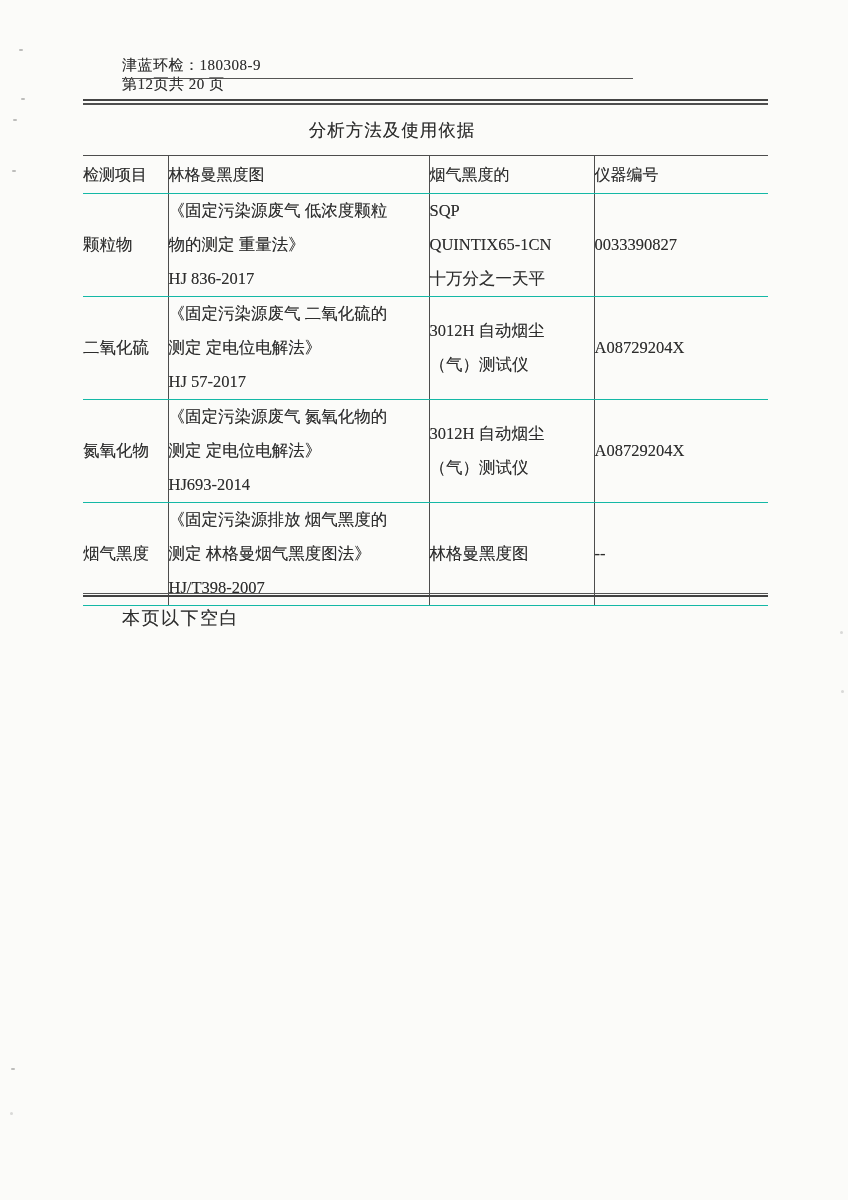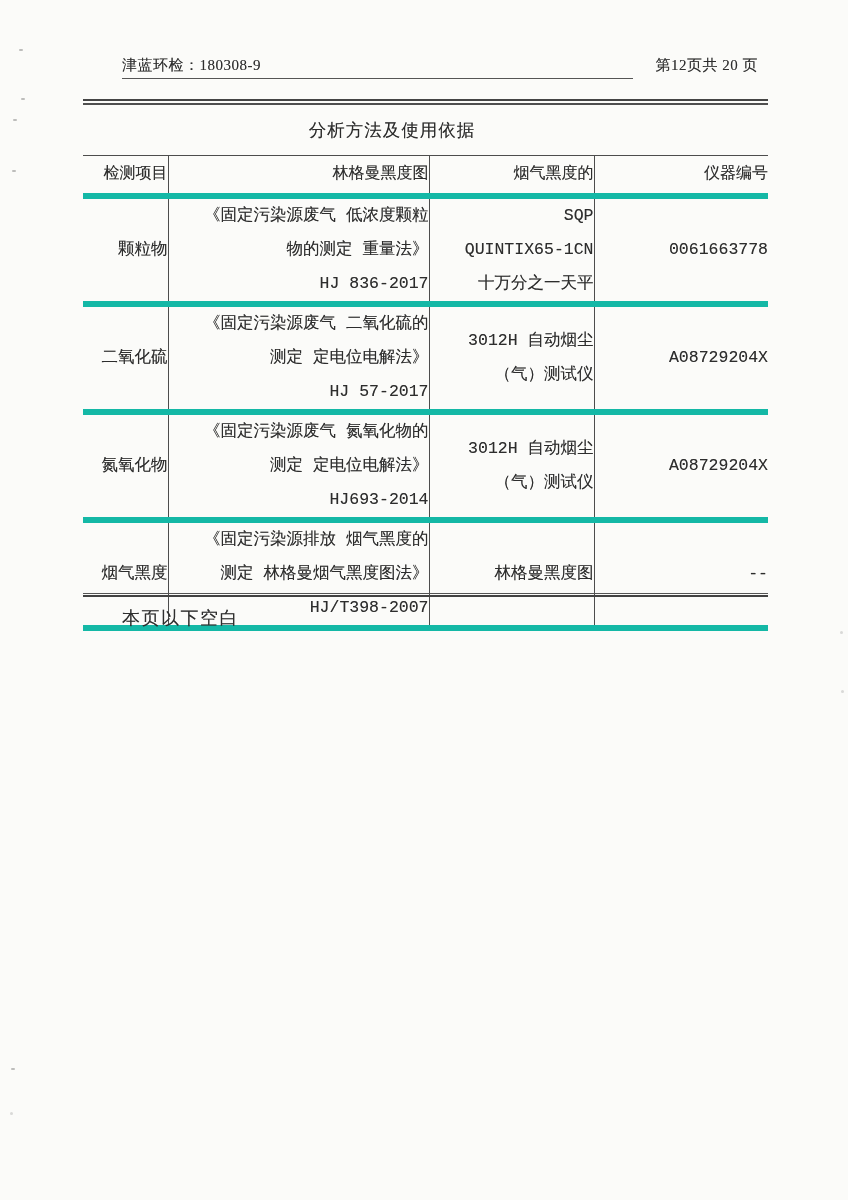--- a/index.html
+++ b/index.html
@@ -12,21 +12,21 @@
     overflow:hidden;
   }
   .page{
     position:absolute;inset:0;
     text-shadow:0 0 0.6px rgba(50,50,50,0.45);
   }
   
   .header{
     position:absolute;top:56px;left:122px;right:90px;
     display:flex;justify-content:space-between;align-items:baseline;
-    font-size:15px;letter-spacing:0.5px;
+    font-size:15px;letter-spacing:0.5px;flex-direction:column;
   }
   .header-rule{
     position:absolute;top:78px;left:122px;width:511px;height:1px;
     background:#555;
   }
   
   .double-rule{
     position:absolute;left:83px;width:685px;height:2px;
     border-top:2px solid #454545;
     border-bottom:2px solid #4f4f4f;
@@ -44,27 +44,26 @@
   }
   
   table.methods{
     position:absolute;top:155px;left:83px;width:685px;
     border-collapse:collapse;table-layout:fixed;
     font-size:16.5px;color:#2d2d2d;
   }
   table.methods th,
   table.methods td{
     border-top:1px solid #4d4d4d;
-    border-bottom:6px solid #14b8a6;
+    border-bottom:1px solid #14b8a6;
     font-weight:normal;
-    text-align:right;vertical-align:middle;
+    text-align:left;vertical-align:middle;
     padding:0;
     white-space:pre-line;
     line-height:34px;
-    font-family:Liberation Mono, monospace;
   }
   table.methods th:not(:last-child),
   table.methods td:not(:last-child){
     border-right:1px solid #4d4d4d;
   }
   table.methods thead tr{height:37px;}
   table.methods thead th{line-height:37px;font-size:16px;}
   table.methods tbody tr{height:100px;}
   table.methods tbody tr:first-child{height:98px;}
   
@@ -111,21 +110,21 @@
     </thead>
     <tbody>
       <tr>
         <td>颗粒物</td>
         <td>《固定污染源废气 低浓度颗粒
 物的测定 重量法》
 HJ 836-2017</td>
         <td>SQP
 QUINTIX65-1CN
 十万分之一天平</td>
-        <td>0061663778</td>
+        <td>0033390827</td>
       </tr>
       <tr>
         <td>二氧化硫</td>
         <td>《固定污染源废气 二氧化硫的
 测定 定电位电解法》
 HJ 57-2017</td>
         <td>3012H 自动烟尘
 （气）测试仪</td>
         <td>A08729204X</td>
       </tr>

